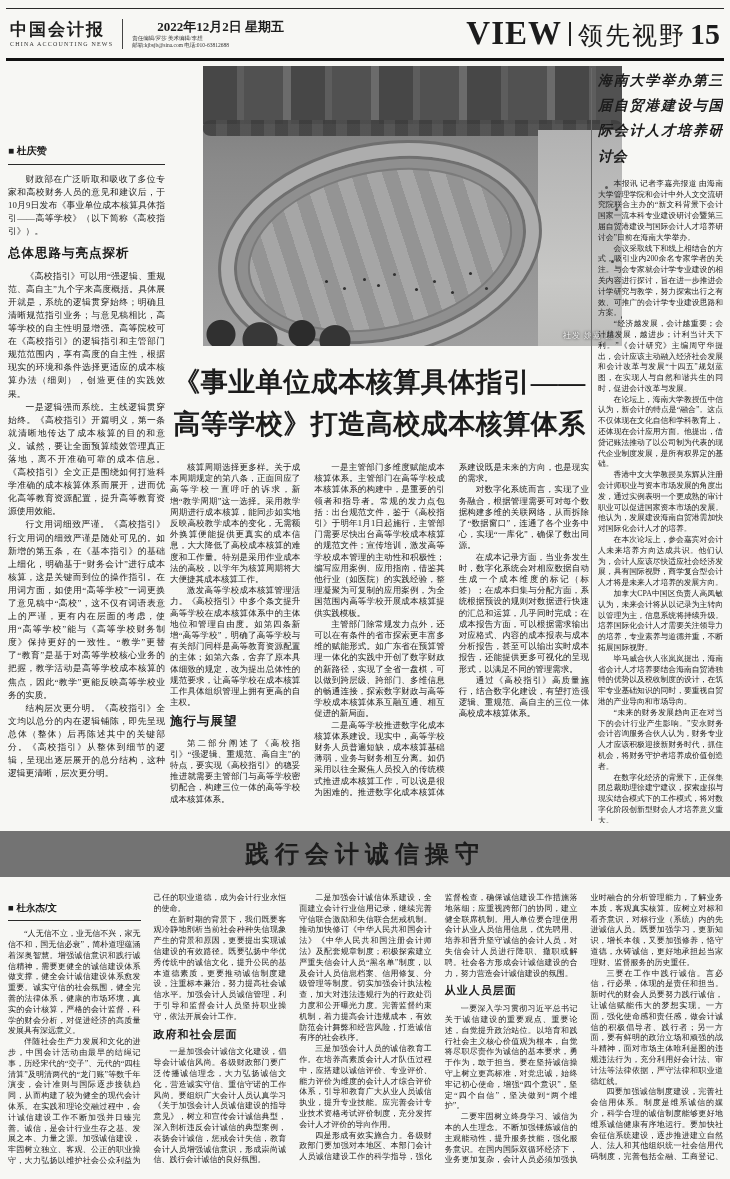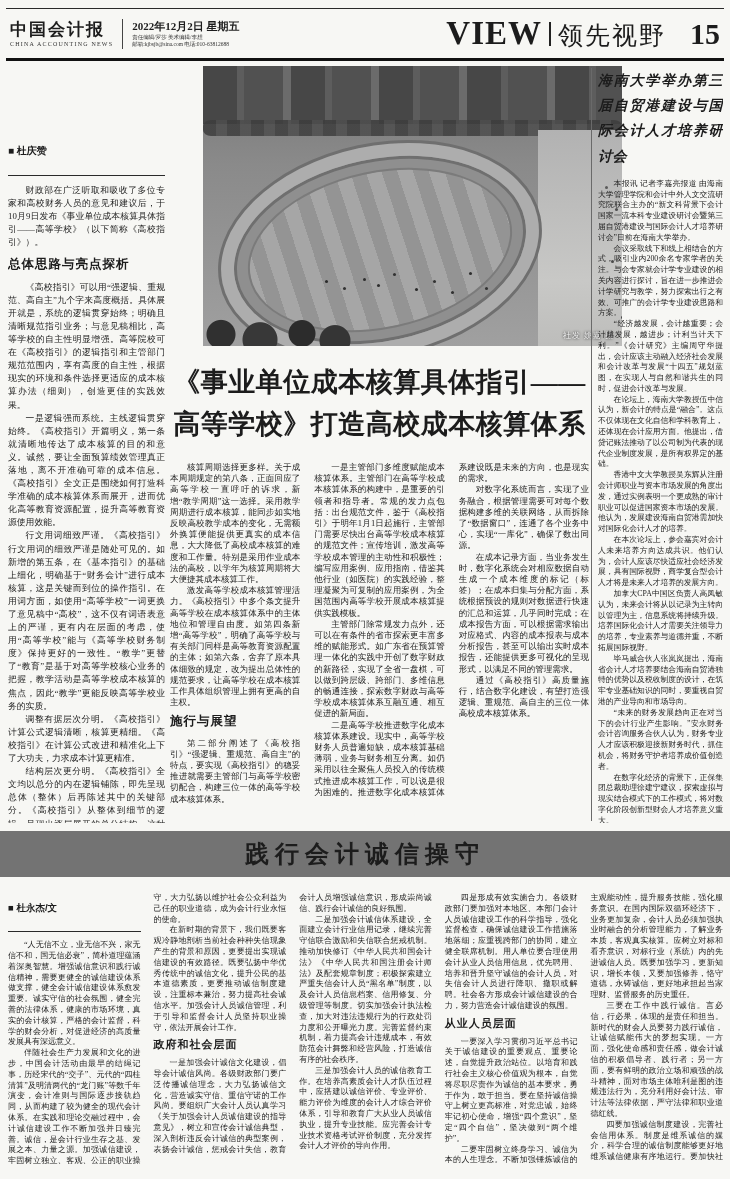--- a/index.html
+++ b/index.html
@@ -14,34 +14,34 @@
     background:#f7f7f4;overflow:hidden;
   }
   
   .top-rule{position:absolute;top:8px;left:6px;right:6px;height:1px;background:#2a2a2a;}
   .header{position:absolute;top:13px;left:10px;right:10px;height:42px;display:flex;align-items:center;}
   .mast{display:flex;flex-direction:column;line-height:1;}
   .mast-cn{font-weight:bold;font-size:17px;letter-spacing:2px;}
   .mast-en{font-size:6px;letter-spacing:1.2px;margin-top:3px;color:#333;}
   .mast-divider{width:1px;height:30px;background:#444;margin:0 9px;}
   .issue{display:flex;flex-direction:column;line-height:1.25;}
-  .issue-date{font-weight:bold;font-size:11px;}
+  .issue-date{font-weight:bold;font-size:13px;margin-left:25px;}
   .issue-meta{font-size:5.5px;color:#333;}
   .section-block{margin-left:auto;display:flex;align-items:baseline;}
   .sec-en{font-size:33px;font-weight:bold;letter-spacing:1px;line-height:1;}
   .sec-bar{width:2px;height:24px;background:#222;margin:0 7px;align-self:center;}
   .sec-cn{font-size:25px;font-family:"Liberation Sans",sans-serif;font-weight:500;letter-spacing:2px;}
-  .sec-page{font-size:30px;font-weight:bold;margin-left:24px;}
+  .sec-page{font-size:30px;font-weight:bold;margin-left:4px;}
   .header-rule{position:absolute;top:58px;left:6px;right:6px;height:3px;background:#111;}
   
   .main{position:absolute;top:66px;left:8px;width:715px;height:757px;}
   .col1{position:absolute;left:0;top:0;width:157px;height:757px;padding-top:68px;box-sizing:border-box;overflow:hidden;
         font-size:8.8px;line-height:13.1px;text-align:justify;}
   .byline{font-family:"Liberation Sans",sans-serif;font-weight:bold;font-size:10px;
-          padding-bottom:18px;margin-bottom:8px;border-bottom:1px solid #2a2a2a;text-indent:0;}
+          padding-bottom:7px;margin-bottom:8px;border-bottom:1px solid #2a2a2a;text-indent:0;}
   .para{margin:0;text-indent:2em;}
   .subhead{font-family:Liberation Mono, monospace;font-weight:bold;text-align:left;
            font-size:12.5px;margin:9px 0;letter-spacing:1px;}
   
   .middle{position:absolute;left:162px;top:0;width:419px;height:757px;}
   .photo{position:relative;width:419px;height:280px;background:linear-gradient(180deg,#767676 0%,#8a8a8a 35%,#a0a0a0 100%);overflow:hidden;margin-left:33px;}
   .buildings{position:absolute;top:0;left:0;right:0;height:58px;
      background:repeating-linear-gradient(90deg,#474747 0 34px,#5d5d5d 34px 41px,#515151 41px 80px,#6b6b6b 80px 88px),linear-gradient(#555,#555);}
   .treeline{position:absolute;top:54px;left:0;right:0;height:16px;border-radius:8px/6px;
      background:repeating-linear-gradient(90deg,#3d3d3d 0 13px,#4d4d4d 13px 24px);opacity:.85;}
@@ -115,21 +115,20 @@
   <div class="main">
 
     <div class="col1">
       <p class="byline">■ 杜庆赞</p>
       <p class="para">财政部在广泛听取和吸收了多位专家和高校财务人员的意见和建议后，于10月9日发布《事业单位成本核算具体指引——高等学校》（以下简称《高校指引》）。</p>
       <h3 class="subhead">总体思路与亮点探析</h3>
       <div>
           <p class="para">《高校指引》可以用“强逻辑、重规范、高自主”九个字来高度概括。具体展开就是，系统的逻辑贯穿始终；明确且清晰规范指引业务；与意见稿相比，高等学校的自主性明显增强。高等院校可在《高校指引》的逻辑指引和主管部门规范范围内，享有高度的自主性，根据现实的环境和条件选择更适应的成本核算办法（细则），创造更佳的实践效果。</p>
           <p class="para">一是逻辑强而系统。主线逻辑贯穿始终。《高校指引》开篇明义，第一条就清晰地传达了成本核算的目的和意义。诚然，要让全面预算绩效管理真正落地，离不开准确可靠的成本信息。《高校指引》全文正是围绕如何打造科学准确的成本核算体系而展开，进而优化高等教育资源配置，提升高等教育资源使用效能。</p>
           <p class="para">行文用词细致严谨。《高校指引》行文用词的细致严谨是随处可见的。如新增的第五条，在《基本指引》的基础上细化，明确基于“财务会计”进行成本核算，这是关键而到位的操作指引。在用词方面，如使用“高等学校”一词更换了意见稿中“高校”，这不仅有词语表意上的严谨，更有内在层面的考虑，使用“高等学校”能与《高等学校财务制度》保持更好的一致性。“教学”更替了“教育”是基于对高等学校核心业务的把握，教学活动是高等学校成本核算的焦点，因此“教学”更能反映高等学校业务的实质。</p>
-          <p class="para">调整有据层次分明。《高校指引》计算公式逻辑清晰，核算更精细。《高校指引》在计算公式改进和精准化上下了大功夫，力求成本计算更精准。</p>
           <p class="para">结构层次更分明。《高校指引》全文均以总分的内在逻辑铺陈，即先呈现总体（整体）后再陈述其中的关键部分。《高校指引》从整体到细节的逻辑，呈现出逐层展开的总分结构，这种逻辑更清晰，层次更分明。</p>
         </div>
     </div>
 
     <div class="middle">
       <div class="photo">
         <div class="buildings"></div>
         <div class="treeline"></div>
         <div class="plaza"></div>
         <div class="plaza-specks"></div>

